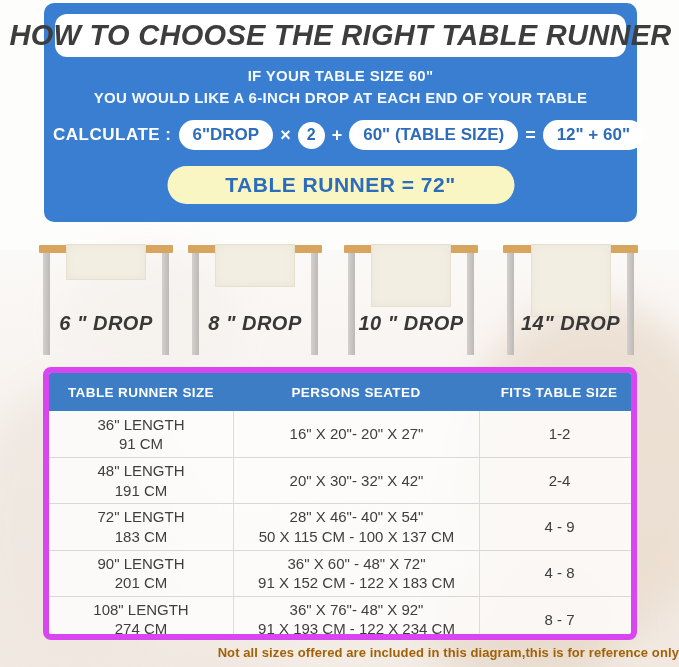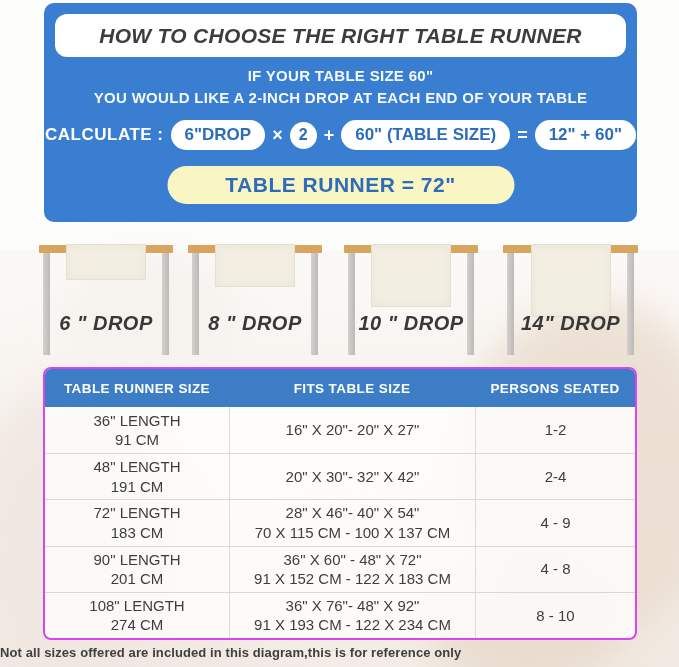--- a/index.html
+++ b/index.html
@@ -15,25 +15,25 @@
   .blob-2 { right:-50px; top:300px; width:270px; height:340px; background:#eadcce; opacity:.8; }
   .blob-3 { left:240px; top:520px; width:250px; height:170px; background:#f4ede6; opacity:.9; }
   .blob-4 { right:60px; top:560px; width:190px; height:130px; background:#e6d7c8; opacity:.7; }
   .blob-5 { left:60px; top:250px; width:180px; height:140px; background:#f6f2ee; opacity:.9; }
 
   
   .blue-panel { position:absolute; left:44px; top:3px; width:593px; height:219px;
     background:#3a7ed2; border-radius:10px; }
   .title-bar { position:absolute; left:11px; top:11px; width:571px; height:43px;
     background:#ffffff; border-radius:12px; display:flex; align-items:center; justify-content:center; }
-  .title-text { font-size:21px; font-weight:bold; font-style:italic; color:#3d3d3d; letter-spacing:.3px; white-space:nowrap; }
+  .title-text { font-size:29px; font-weight:bold; font-style:italic; color:#3d3d3d; letter-spacing:.3px; white-space:nowrap; }
   .sub { position:absolute; left:0; width:100%; text-align:center; color:#f3f9ff; font-weight:bold; font-size:15px; letter-spacing:.3px; }
   .sub1 { top:64px; }
   .sub2 { top:86px; }
-  .calc-row { position:absolute; top:117px; left:0; width:100%;
+  .calc-row { position:absolute; top:117px; left:8px; width:100%;
     display:flex; align-items:center; justify-content:center; gap:7px;text-align:center; }
   .calc-label { color:#ffffff; font-weight:bold; font-size:17px; letter-spacing:.5px; }
   .pill { background:#ffffff; color:#2d6cba; font-weight:bold; font-size:17px;
     padding:5px 14px; border-radius:999px; white-space:nowrap; }
   .op { color:#ffffff; font-weight:bold; font-size:18px; }
   .mult-circle { width:27px; height:27px; border-radius:50%; background:#ffffff; color:#2d6cba;
     font-weight:bold; font-size:16px; display:flex; align-items:center; justify-content:center; flex:0 0 27px; }
   .result-pill { position:absolute; left:50%; transform:translateX(-50%); top:163px;
     width:347px; height:38px; background:#f9f6c3; border-radius:999px;
     display:flex; align-items:center; justify-content:center;
@@ -52,52 +52,52 @@
   .leg-right { right:4px; }
   .runner { position:absolute; left:50%; transform:translateX(-50%); top:16px; width:80px;
     background:#f2eee2; border:1px solid #e6e0ce; box-shadow:inset 0 0 10px rgba(120,110,80,.06); }
   .runner-h1 { height:36px; } .runner-h2 { height:43px; }
   .runner-h3 { height:63px; } .runner-h4 { height:73px; }
   .drop-label { position:absolute; left:-10px; right:-10px; top:84px; text-align:center;
     font-size:20px; font-weight:bold; font-style:italic; color:#383838; letter-spacing:.5px; white-space:nowrap; }
 
   
   .size-table { position:absolute; left:43px; top:367px; width:594px; height:273px;
-    border:2px solid #d946ef; border-radius:8px; overflow:hidden; background:rgba(255,255,255,.78); }
+    border:6px solid #d946ef; border-radius:8px; overflow:hidden; background:rgba(255,255,255,.78); }
   .thead { display:grid; grid-template-columns:184px 246px 160px; height:38px;
     background:#3c7dc6; color:#ffffff; font-weight:bold; font-size:13.5px; letter-spacing:.4px;
     align-items:center; text-align:center; }
   .tbody { display:grid; grid-template-rows:repeat(5,1fr); height:231px; }
   .trow { display:grid; grid-template-columns:184px 246px 160px; }
   .trow + .trow { border-top:1px solid #d8d8d6; }
   .cell { display:flex; flex-direction:column; align-items:center; justify-content:center;
     font-size:15px; color:#3e3e3e; line-height:1.3; text-align:center; }
   .cell + .cell { border-left:1px solid #dcdcda; }
 
-  .footer-note { position:absolute; left:0; right:0; top:645px; text-align:left;
-    font-size:13px; font-weight:bold; color:#404040; letter-spacing:.1px; }
+  .footer-note { position:absolute; left:0; right:0; top:645px; text-align:right;
+    font-size:13px; font-weight:bold; color:#a16207; letter-spacing:.1px; }
 </style>
 </head>
 <body>
 
 <div class="stage">
 
   <div class="photo-wash"></div>
   <div class="photo-blob blob-1"></div>
   <div class="photo-blob blob-2"></div>
   <div class="photo-blob blob-3"></div>
   <div class="photo-blob blob-4"></div>
   <div class="photo-blob blob-5"></div>
 
   <div class="blue-panel">
     <div class="title-bar">
       <span class="title-text">HOW TO CHOOSE THE RIGHT TABLE RUNNER</span>
     </div>
     <div class="sub sub1">IF YOUR TABLE SIZE 60"</div>
-    <div class="sub sub2">YOU WOULD LIKE A 2-INCH DROP AT EACH END OF YOUR TABLE</div>
+    <div class="sub sub2">YOU WOULD LIKE A 6-INCH DROP AT EACH END OF YOUR TABLE</div>
 
     <div class="calc-row">
       <span class="calc-label">CALCULATE :</span>
       <span class="pill">6"DROP</span>
       <span class="op">×</span>
       <span class="mult-circle">2</span>
       <span class="op">+</span>
       <span class="pill">60"  (TABLE SIZE)</span>
       <span class="op">=</span>
       <span class="pill">12" + 60"</span>
@@ -138,22 +138,22 @@
       <div class="leg leg-right"></div>
       <div class="runner runner-h4"></div>
       <div class="drop-label">14" DROP</div>
     </div>
 
   </div>
 
   <div class="size-table">
     <div class="thead">
       <div>TABLE RUNNER SIZE</div>
+      <div>PERSONS SEATED</div>
       <div>FITS TABLE SIZE</div>
-      <div>PERSONS SEATED</div>
     </div>
     <div class="tbody">
 
       <div class="trow">
         <div class="cell">
           <div>36" LENGTH</div>
           <div>91 CM</div>
         </div>
         <div class="cell">
           <div>16" X 20"- 20" X 27"</div>
@@ -172,21 +172,21 @@
         <div class="cell">2-4</div>
       </div>
 
       <div class="trow">
         <div class="cell">
           <div>72" LENGTH</div>
           <div>183 CM</div>
         </div>
         <div class="cell">
           <div>28" X 46"- 40" X 54"</div>
-          <div>70 X 115 CM - 100 X 137 CM</div>
+          <div>50 X 115 CM - 100 X 137 CM</div>
         </div>
         <div class="cell">4 - 9</div>
       </div>
 
       <div class="trow">
         <div class="cell">
           <div>90" LENGTH</div>
           <div>201 CM</div>
         </div>
         <div class="cell">
@@ -198,21 +198,21 @@
 
       <div class="trow">
         <div class="cell">
           <div>108" LENGTH</div>
           <div>274 CM</div>
         </div>
         <div class="cell">
           <div>36" X 76"- 48" X 92"</div>
           <div>91 X 193 CM - 122 X 234 CM</div>
         </div>
-        <div class="cell">8 - 10</div>
+        <div class="cell">8 - 7</div>
       </div>
 
     </div>
   </div>
 
   <div class="footer-note">Not all sizes offered are included in this diagram,this is for reference only</div>
 
 </div>
 
 </body></html>

